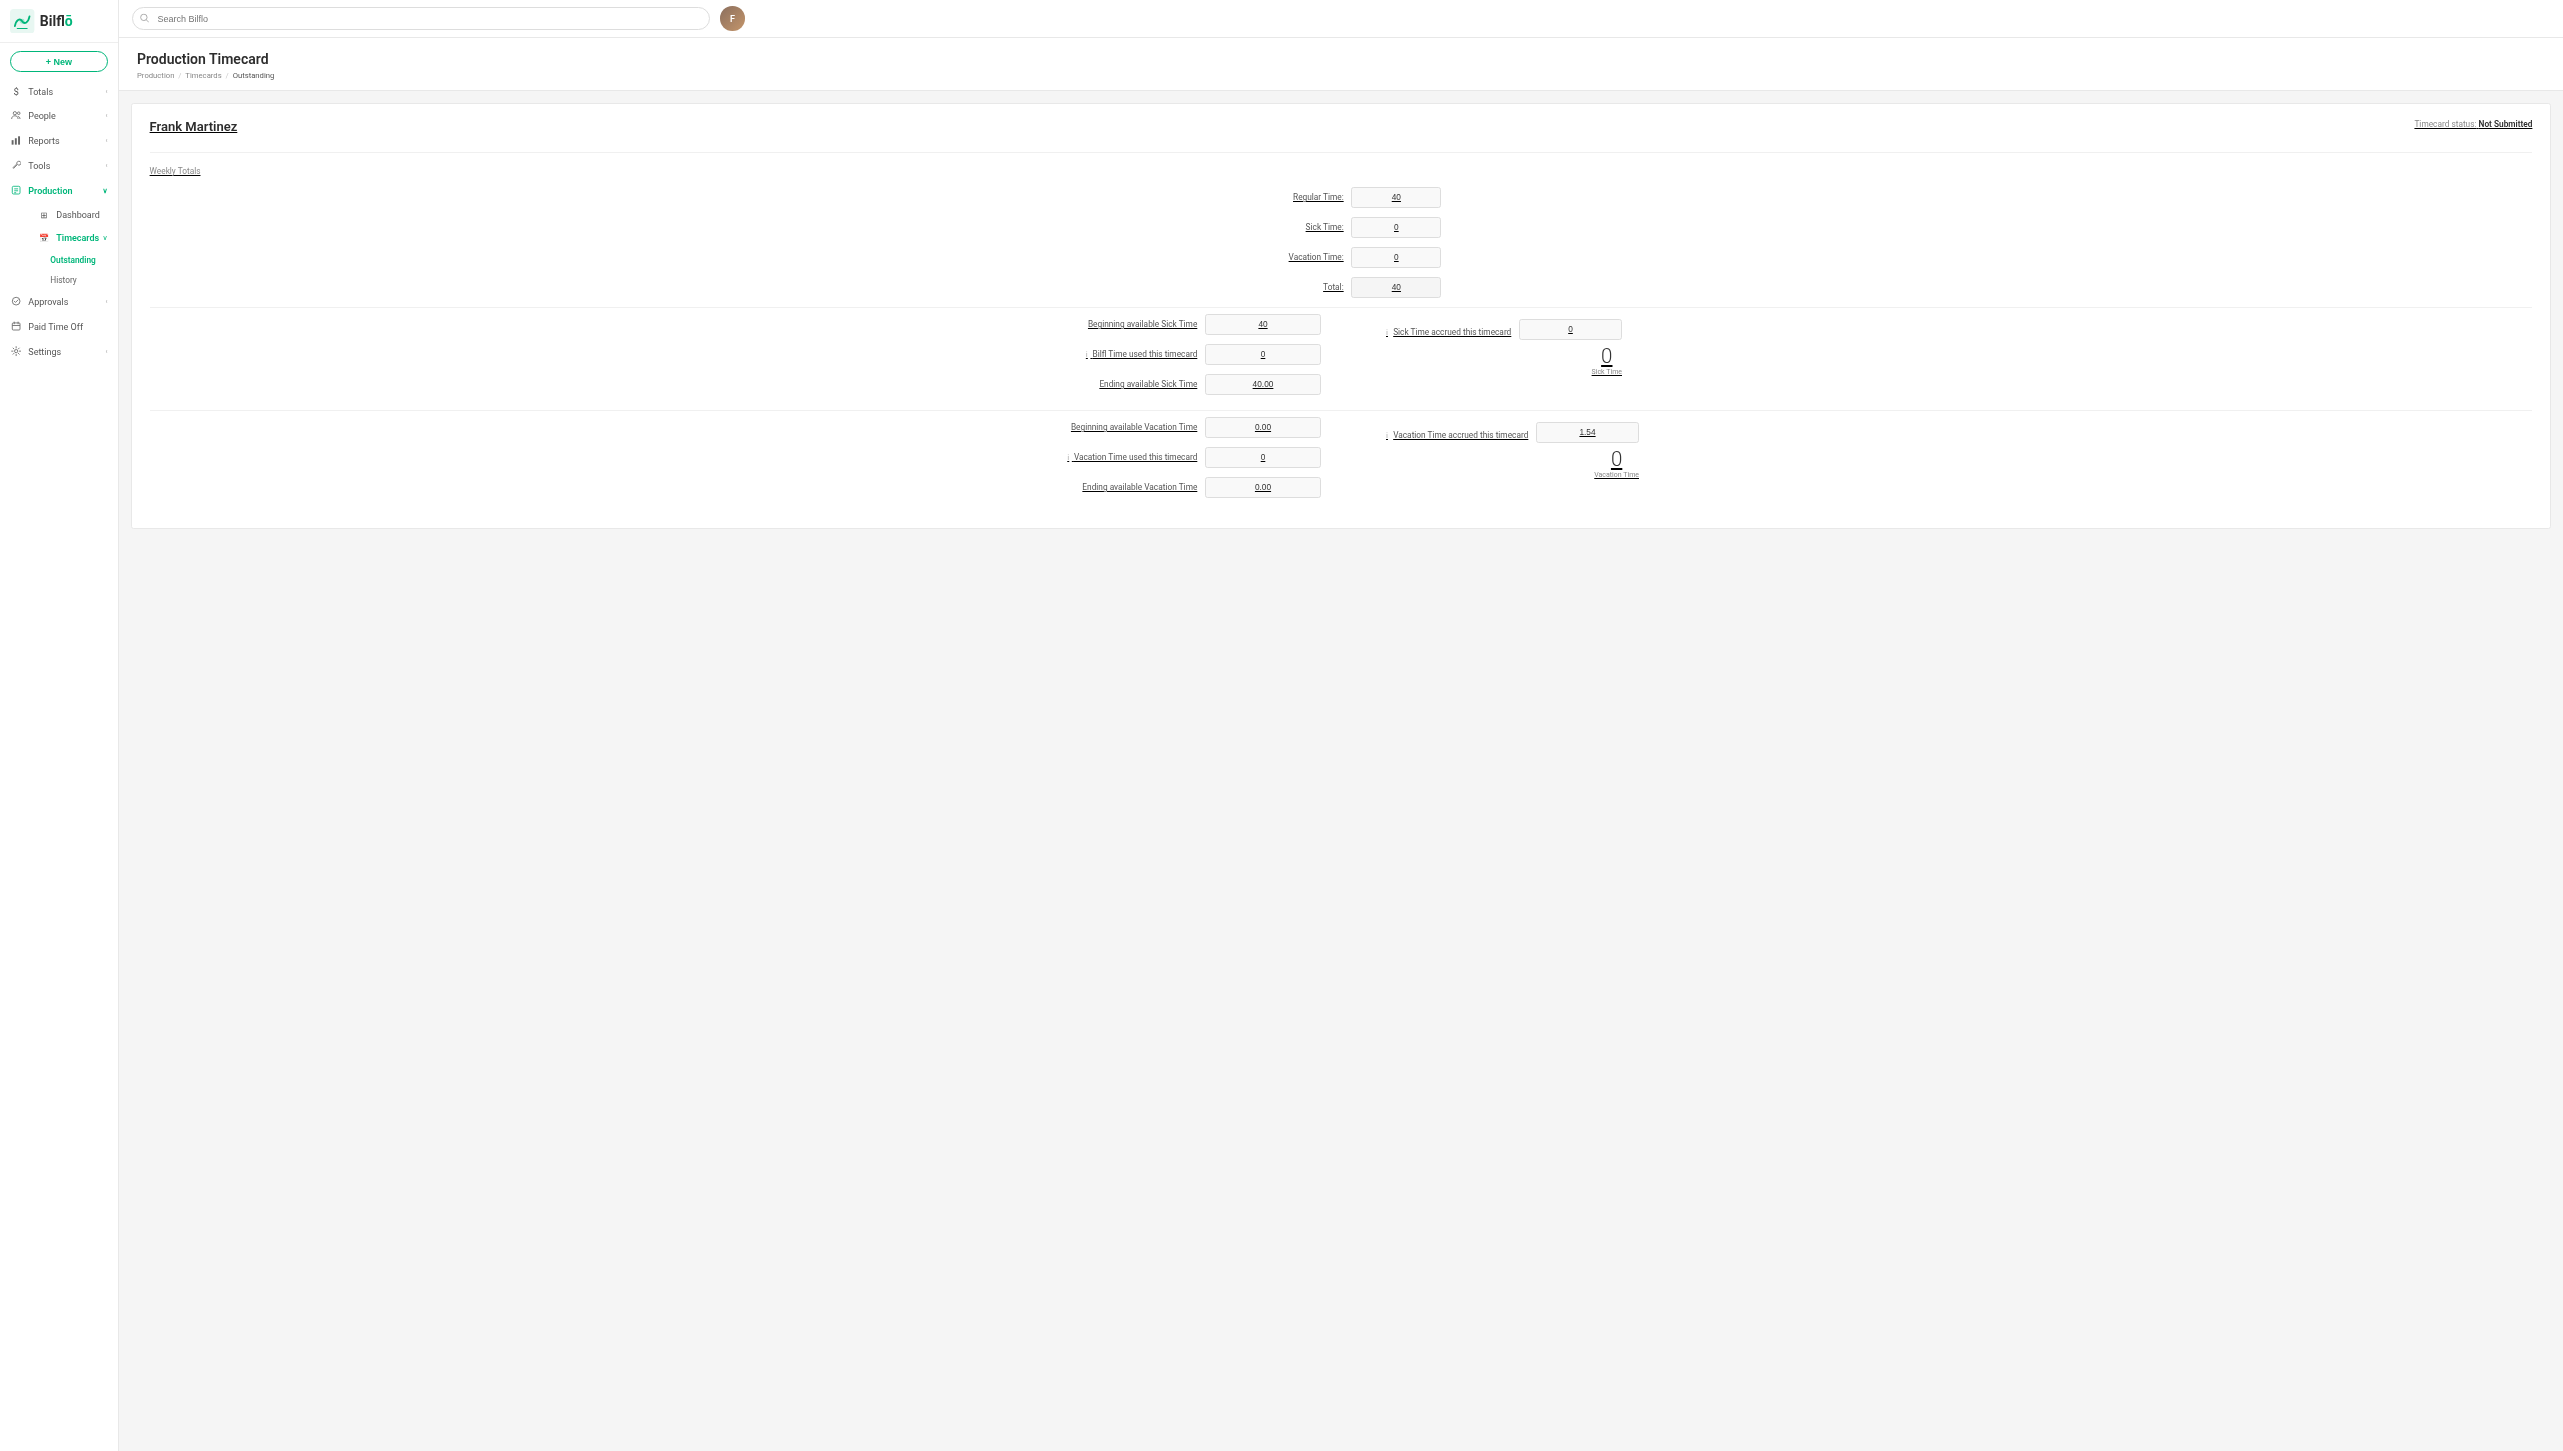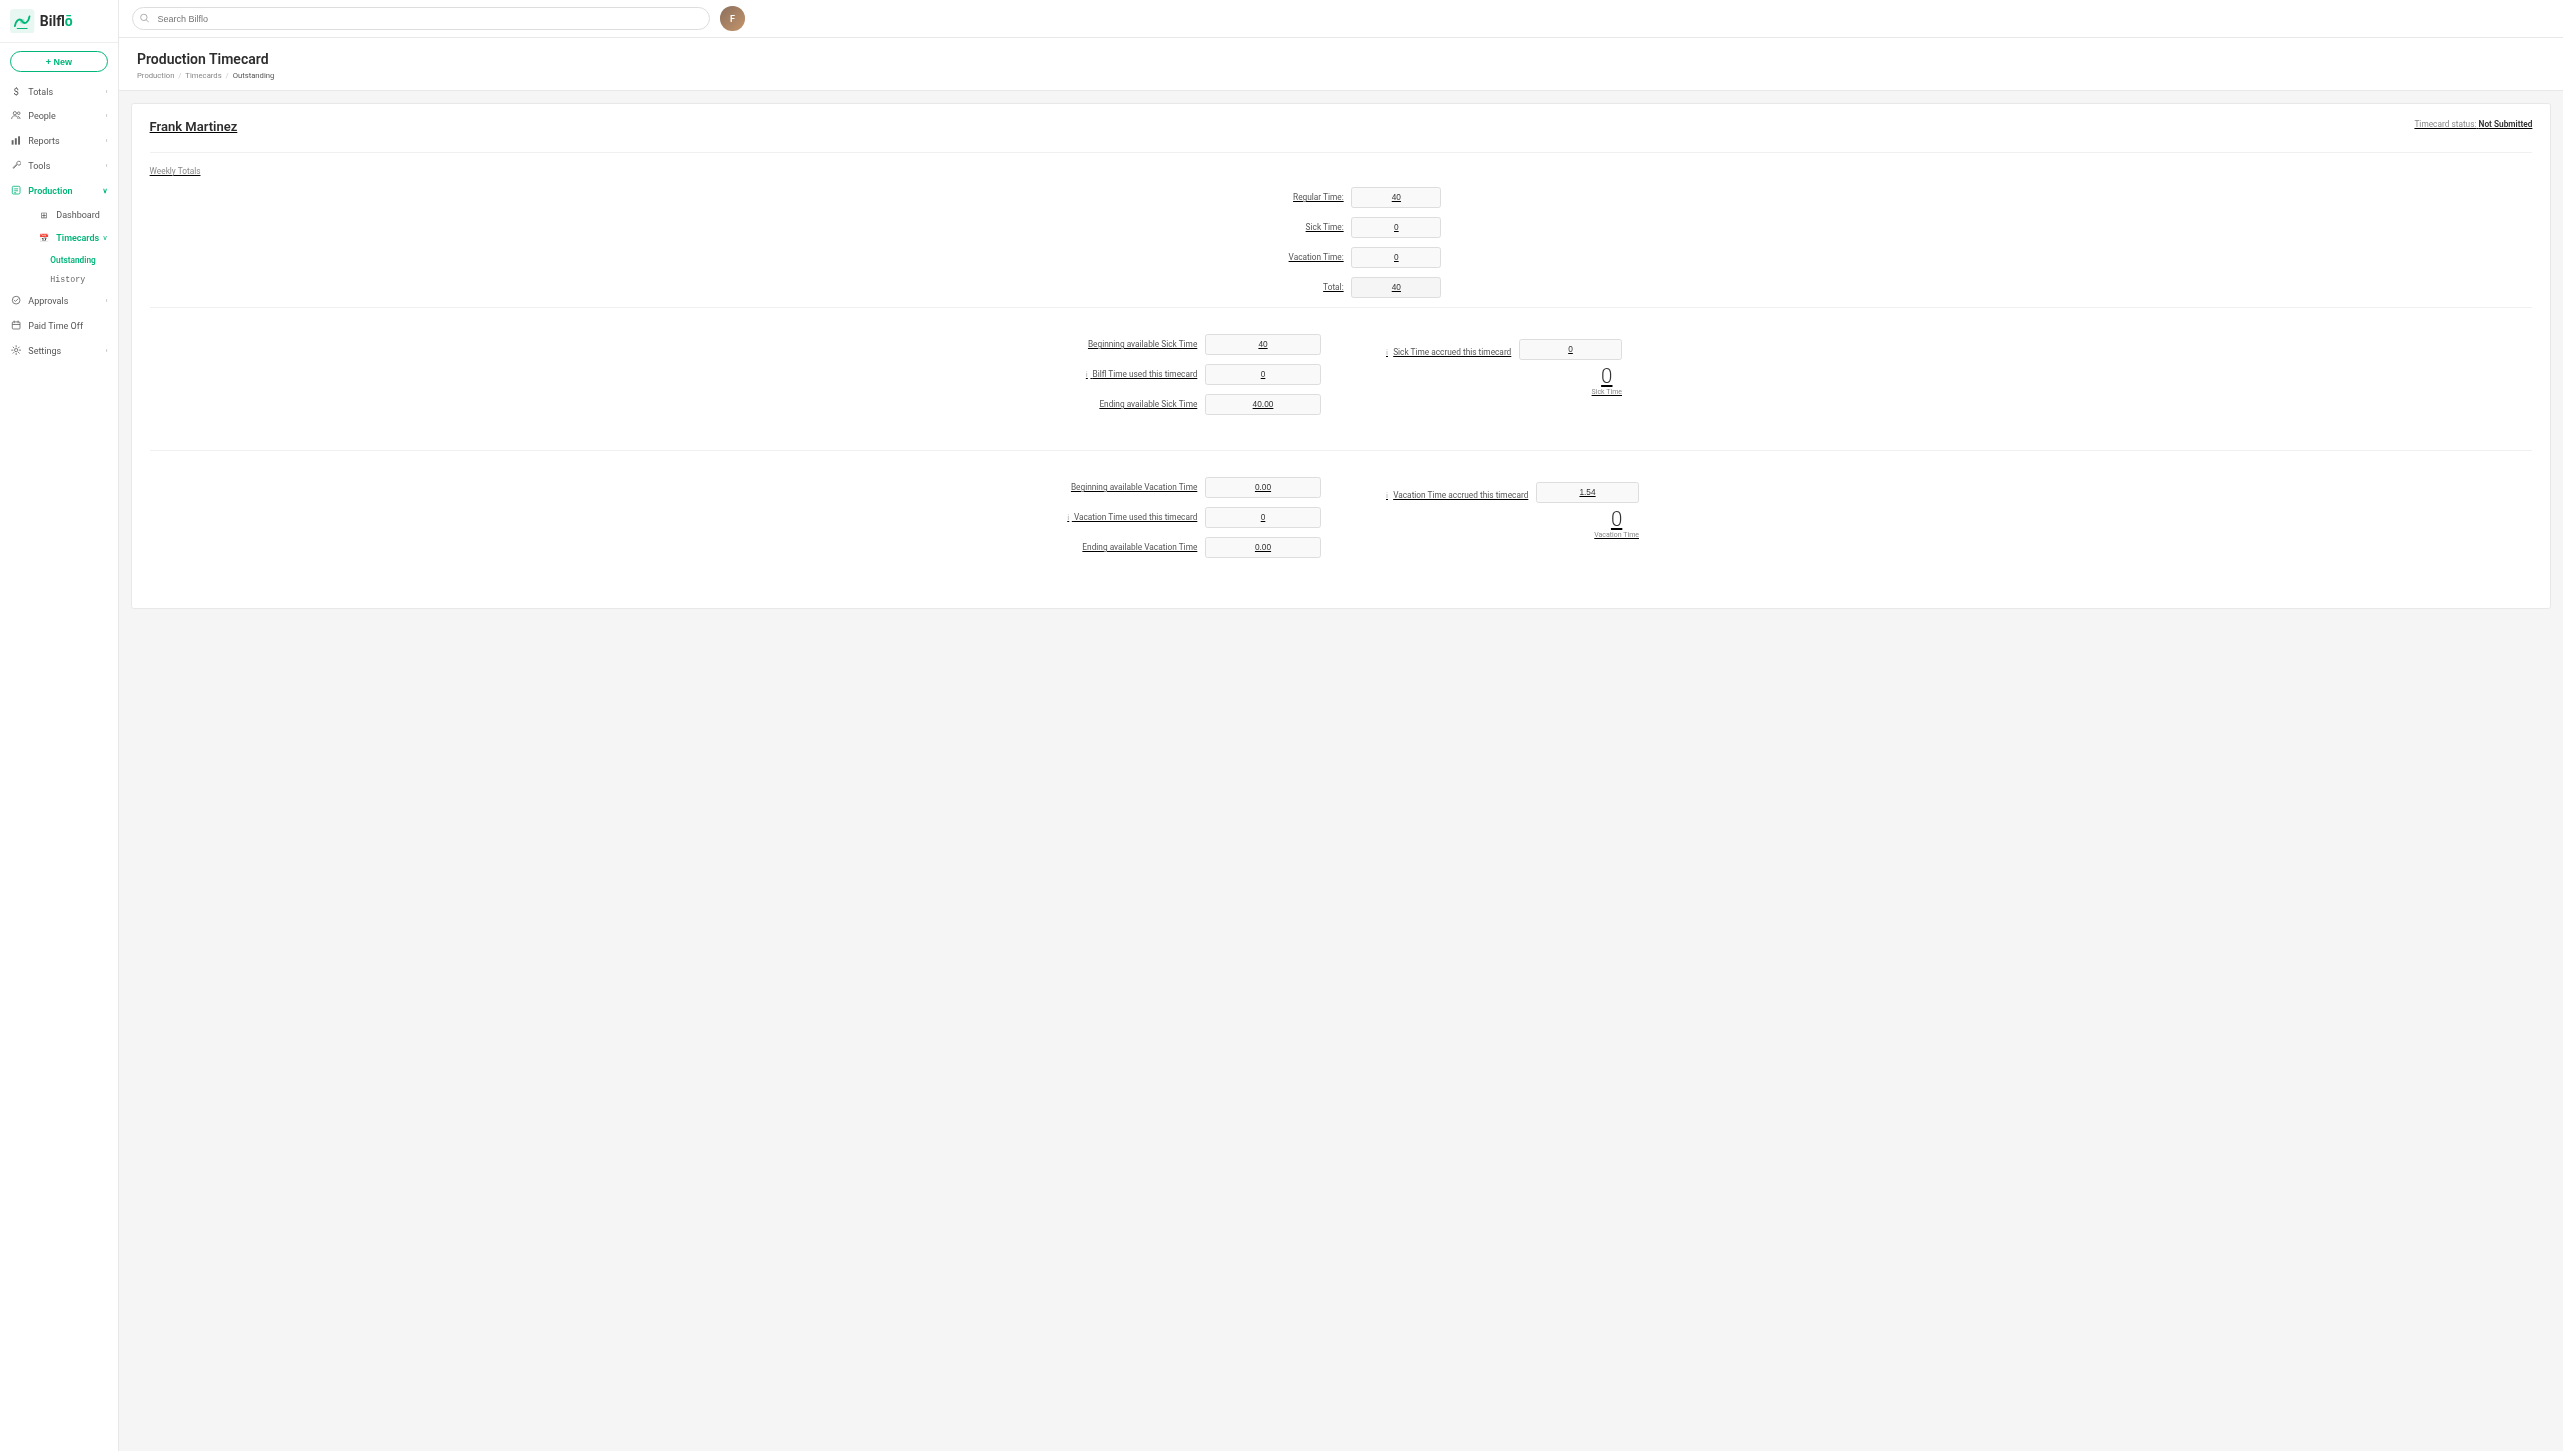--- a/index.html
+++ b/index.html
@@ -64,21 +64,21 @@
     .time-label { font-size: 8.3px; color: #555; text-align: right; margin-right: 7.7px; flex: 1; max-width: 180px; }
     .time-input { width: 116px; padding: 4.5px 6.4px; border: 0.6px solid #ddd; border-radius: 2.6px; font-size: 8.3px; text-align: center; background: #f9f9f9; color: #333; }
     .info-icon { color: #aaa; font-size: 7.7px; margin-right: 2.6px; }
     .accrued-input-box { width: 103px; padding: 4.5px 6.4px; border: 0.6px solid #ddd; border-radius: 2.6px; font-size: 8.3px; text-align: center; background: #f9f9f9; color: #333; }
 
     .big-number-wrap { display: flex; flex-direction: column; align-items: center; }
     .big-number { font-size: 20.5px; font-weight: 300; color: #333; line-height: 1; }
     .big-label { font-size: 7px; color: #888; margin-top: 1.3px; }
 
     
-    .split-section { border-top: 0.6px solid #f0f0f0; padding: 26px 0; display: flex; gap: 0; }
+    .split-section { border-top: 0.6px solid #f0f0f0; padding: 6px 0; display: flex; gap: 0; }
     .split-left { flex: 1; padding: 0 39px 0 51px; }
     .split-right { flex: 1; padding: 0 26px; display: flex; align-items: flex-start; gap: 13px; padding-top: 5.1px; }
     .split-right-label { font-size: 8.3px; color: #555; display: flex; align-items: center; gap: 2.6px; white-space: nowrap; padding-top: 6.4px; }
   </style>
 </head>
 <body>
 
 <div class="sidebar">
 
   <div class="sidebar-logo">
@@ -153,21 +153,21 @@
       <span class="nav-label">Dashboard</span>
     </div>
     <div class="nav-item" style="padding-left: 28px;">
       <span class="nav-icon" style="font-size:8.3px; color:#00b67a;">📅</span>
       <span class="nav-label" style="color:#00b67a;font-weight:600;">Timecards</span>
       <span class="nav-chevron" style="color:#00b67a;">∨</span>
     </div>
     <div class="sub-nav-item active" style="padding-left: 40px;">
       <span>Outstanding</span>
     </div>
-    <div class="sub-nav-item" style="padding-left: 40px; font-family: Liberation Mono, monospace;">
+    <div class="sub-nav-item" style="padding-left: 40px;">
       <span>History</span>
     </div>
   </div>
 
   <div class="nav-item">
     <span class="nav-icon">
       <svg width="10.3" height="10.3" viewBox="0 0 16 16" fill="none">
           <circle cx="8" cy="8" r="6" stroke="#666" stroke-width="1.3"></circle>
           <path d="M5 8l2 2 4-4" stroke="#666" stroke-width="1.3" fill="none" stroke-linecap="round" stroke-linejoin="round"></path>
         </svg>

